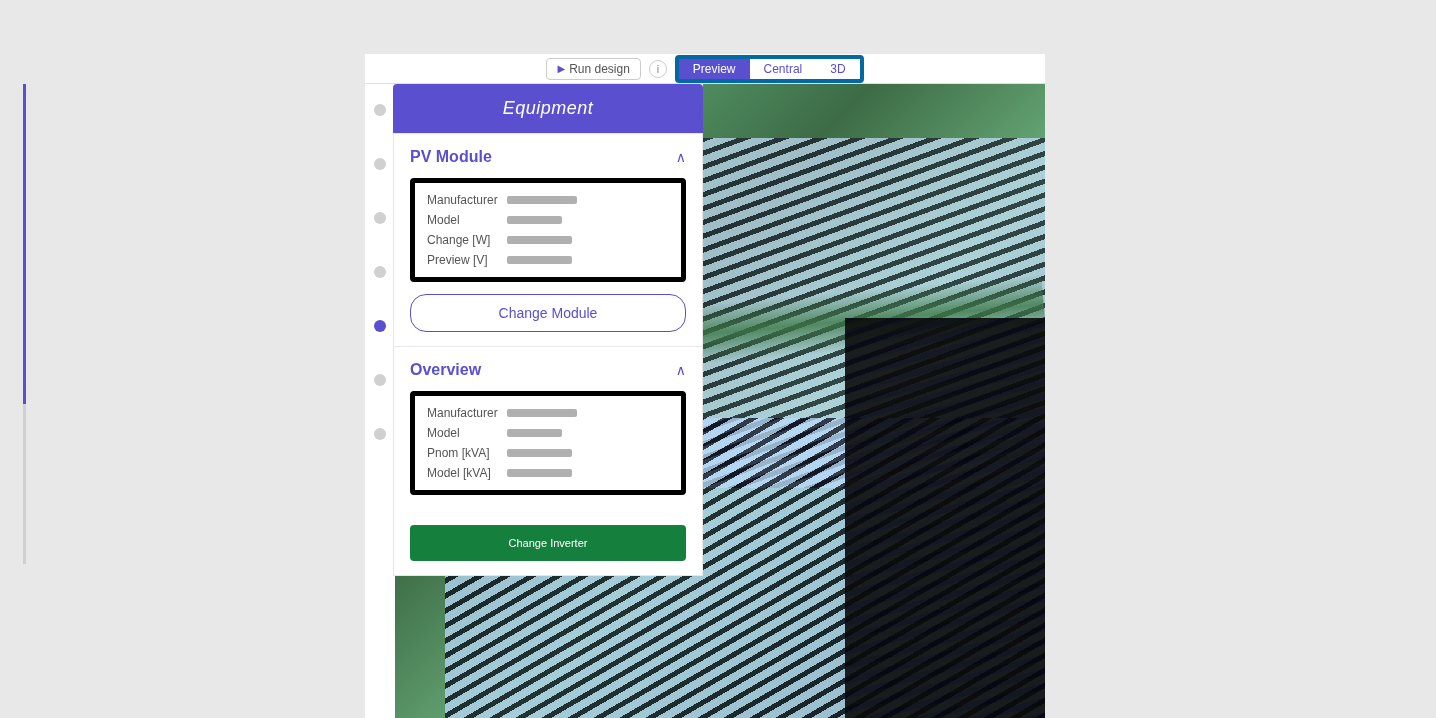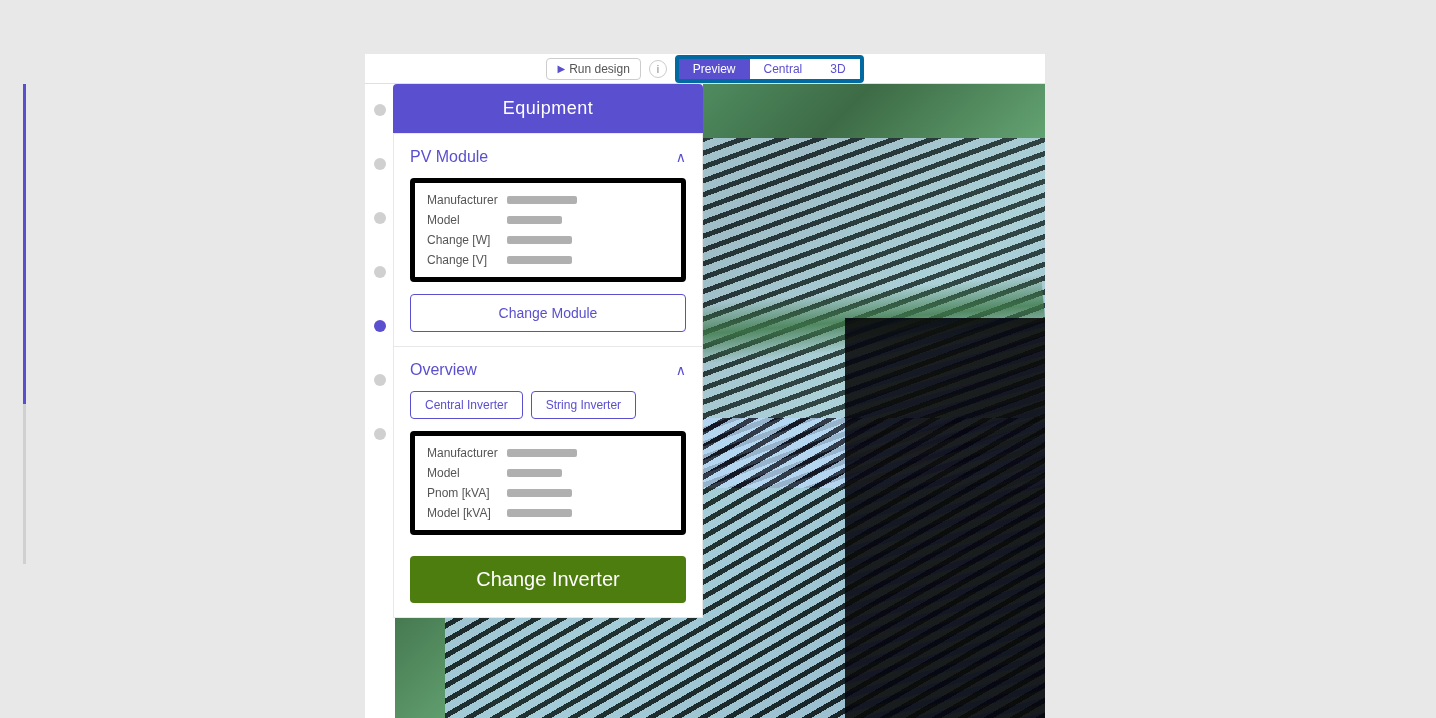--- a/index.html
+++ b/index.html
@@ -152,40 +152,41 @@
     
     .equipment-header {
       background: #5a4fcf;
       color: white;
       text-align: center;
       padding: 14px;
       font-size: 18px;
       font-weight: 500;
       letter-spacing: 0.5px;
       border-radius: 4px 4px 0 0;
+      font-style: italic;
     }
 
     
     .section {
       padding: 14px 16px;
       background: white;
       border: 1px solid #e8e8e8;
       margin: 0;
     }
 
     .section-header {
       display: flex;
       justify-content: space-between;
       align-items: center;
       margin-bottom: 12px;
     }
 
     .section-title {
       font-size: 16px;
-      font-weight: 400;
+      font-weight: 700;
       color: #5a4fcf;
     }
 
     .collapse-icon {
       color: #5a4fcf;
       font-size: 14px;
       cursor: pointer;
     }
 
     
@@ -217,21 +218,21 @@
       height: 8px;
       border-radius: 2px;
       background: #b0b0b0;
     }
 
     
     .change-module-btn {
       width: 100%;
       padding: 10px;
       border: 1.5px solid #5a4fcf;
-      border-radius: 4px;
+      border-radius: 16px;
       background: white;
       color: #5a4fcf;
       font-size: 14px;
       font-weight: 500;
       cursor: pointer;
       text-align: center;
     }
 
     
     .inverter-section {
@@ -257,27 +258,27 @@
       font-size: 12px;
       cursor: pointer;
     }
 
     
     .change-inverter-btn {
       width: 100%;
       padding: 12px;
       border: none;
       border-radius: 4px;
-      background: #4d7c0f;
+      background: #15803d;
       color: white;
-      font-size: 20px;
+      font-size: 11px;
       font-weight: 500;
       cursor: pointer;
       text-align: center;
-      margin-top: 9px;
+      margin-top: 18px;
     }
 
     
     .panel-top-right {
       position: absolute;
       top: 84px;
       right: 0;
       width: 380px;
       height: 350px;
       background: repeating-linear-gradient(
@@ -411,42 +412,34 @@
       </div>
       <div class="info-row">
         <span class="info-label">Model</span>
         <div class="info-value-bar" style="width:55px;"></div>
       </div>
       <div class="info-row">
         <span class="info-label">Change [W]</span>
         <div class="info-value-bar" style="width:65px;"></div>
       </div>
       <div class="info-row">
-        <span class="info-label">Change [V]</span>
+        <span class="info-label">Preview [V]</span>
         <div class="info-value-bar" style="width:65px;"></div>
       </div>
     </div>
     <button class="change-module-btn">
       <span>Change Module</span>
     </button>
   </div>
 
   <div class="inverter-section">
     <div class="section-header">
       <span class="section-title">Overview</span>
       <span class="collapse-icon">∧</span>
     </div>
-    <div class="inverter-type-buttons">
-      <button class="inverter-type-btn">
-        <span>Central Inverter</span>
-      </button>
-      <button class="inverter-type-btn">
-        <span>String Inverter</span>
-      </button>
-    </div>
     <div class="info-card">
       <div class="info-row">
         <span class="info-label">Manufacturer</span>
         <div class="info-value-bar" style="width:70px;"></div>
       </div>
       <div class="info-row">
         <span class="info-label">Model</span>
         <div class="info-value-bar" style="width:55px;"></div>
       </div>
       <div class="info-row">

